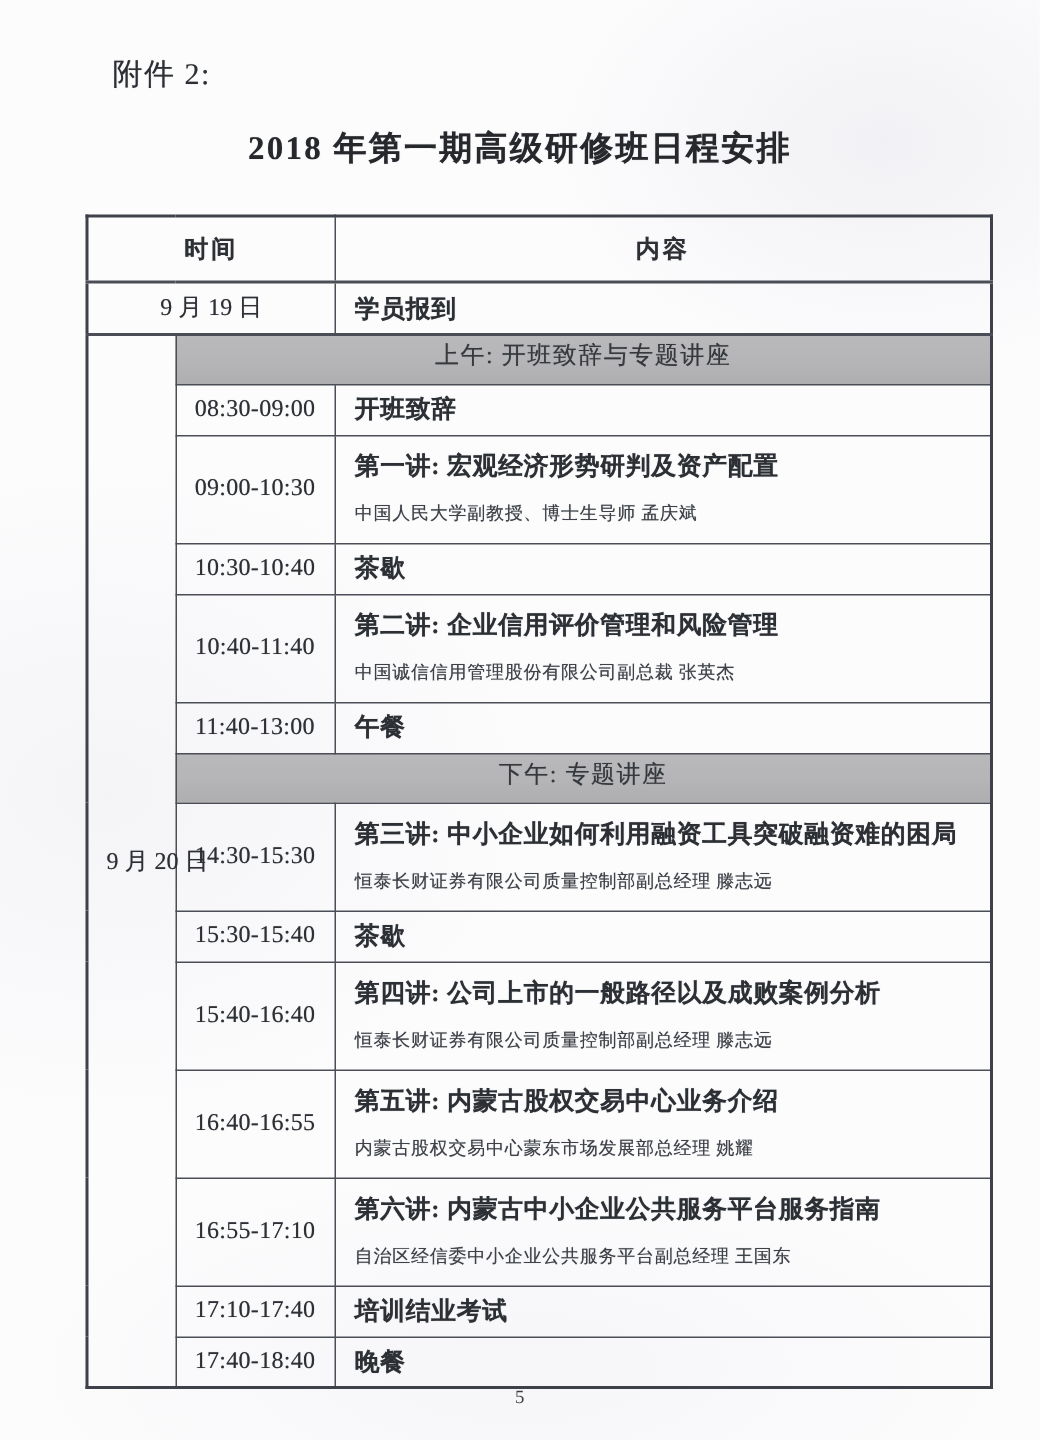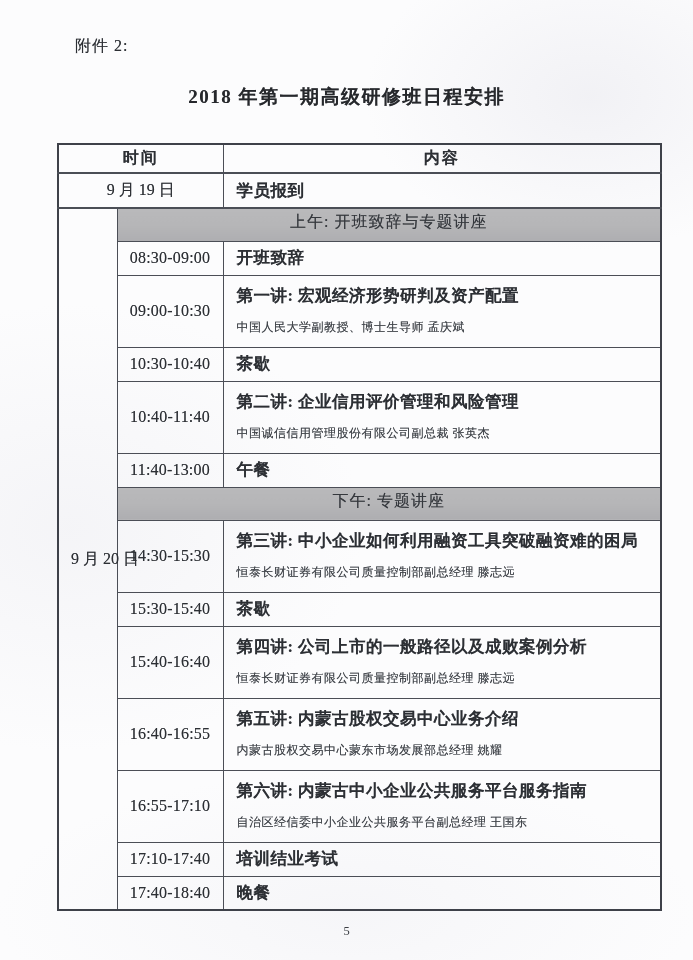--- a/index.html
+++ b/index.html
@@ -17,46 +17,46 @@
     background:
       radial-gradient(ellipse 320px 220px at 85% 10%, rgba(224,224,232,0.38), transparent 70%),
       radial-gradient(ellipse 420px 320px at 10% 55%, rgba(227,227,234,0.30), transparent 70%),
       radial-gradient(ellipse 500px 200px at 50% 95%, rgba(228,228,235,0.25), transparent 70%),
       #fcfcfd;
     position:relative;
     overflow:hidden;
   }
   .attachment{
     position:absolute; left:75px; top:36px;
-    font-size:16px; letter-spacing:1px;
+    font-size:20px; letter-spacing:1px;
   }
   .doc-title{
     position:absolute; left:0; top:84px; width:100%;
     text-align:center;
-    font-size:19px; font-weight:700; letter-spacing:1.5px;
+    font-size:22px; font-weight:700; letter-spacing:1.5px;
     color:#26282c;
   }
   table.schedule{
     position:absolute; left:57px; top:143px;
     width:603px;
     border-collapse:collapse;
     table-layout:fixed;
     border:2px solid var(--line-dark);
   }
   .schedule td{
     border:1px solid var(--line);
     vertical-align:middle;
     font-size:16px;
     overflow:visible;
   }
   col.c-date{width:59px;}
   col.c-time{width:106px;}
   col.c-content{width:438px;}
 
-  tr.h-header{height:29px;padding-left:28px;}
+  tr.h-header{height:44px;padding-left:28px;}
   tr.h-day1{height:35px;}
   tr.h-band{height:33px;}
   tr.h-s{height:34px;}
   tr.h-d{height:72px;}
 
   tr.h-header td{border-bottom-width:2px;}
   tr.h-day1 td{border-bottom-width:2px;}
 
   .th{
     text-align:center; font-weight:700; font-size:17px;

